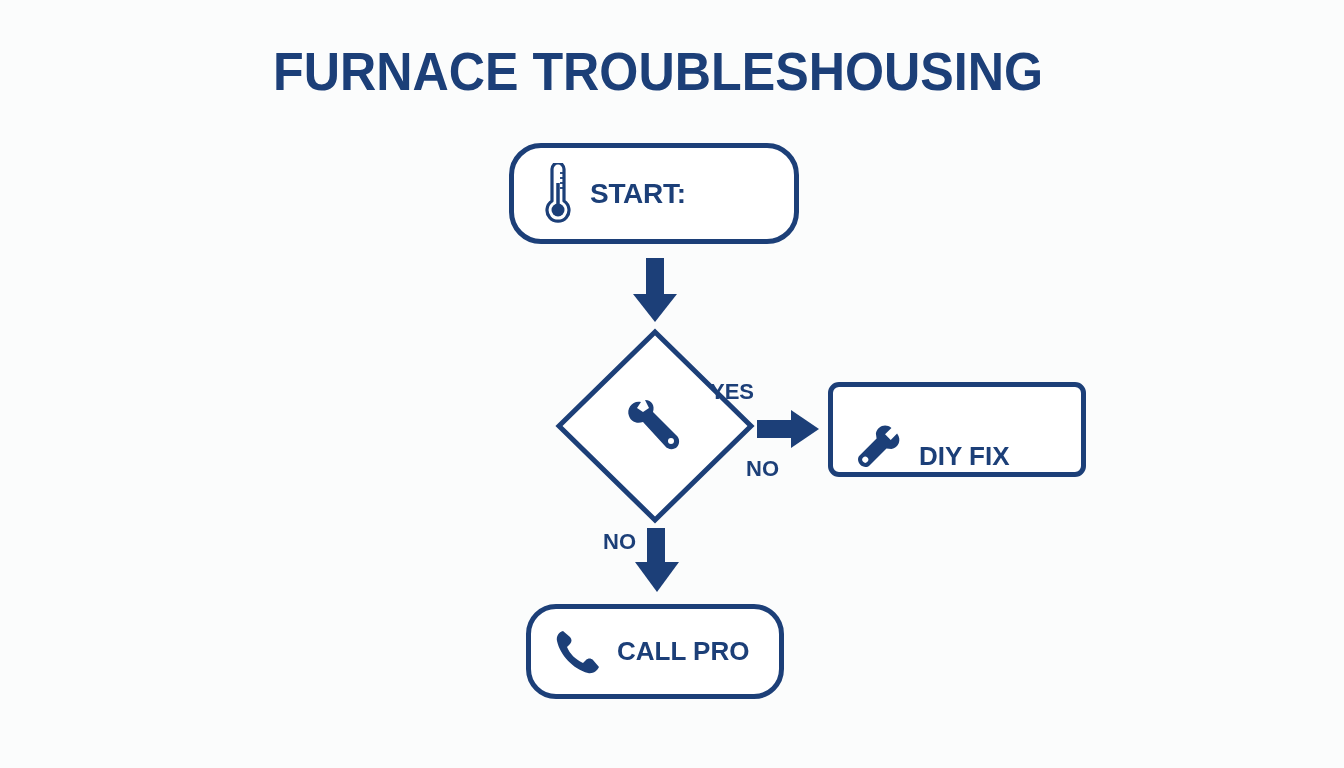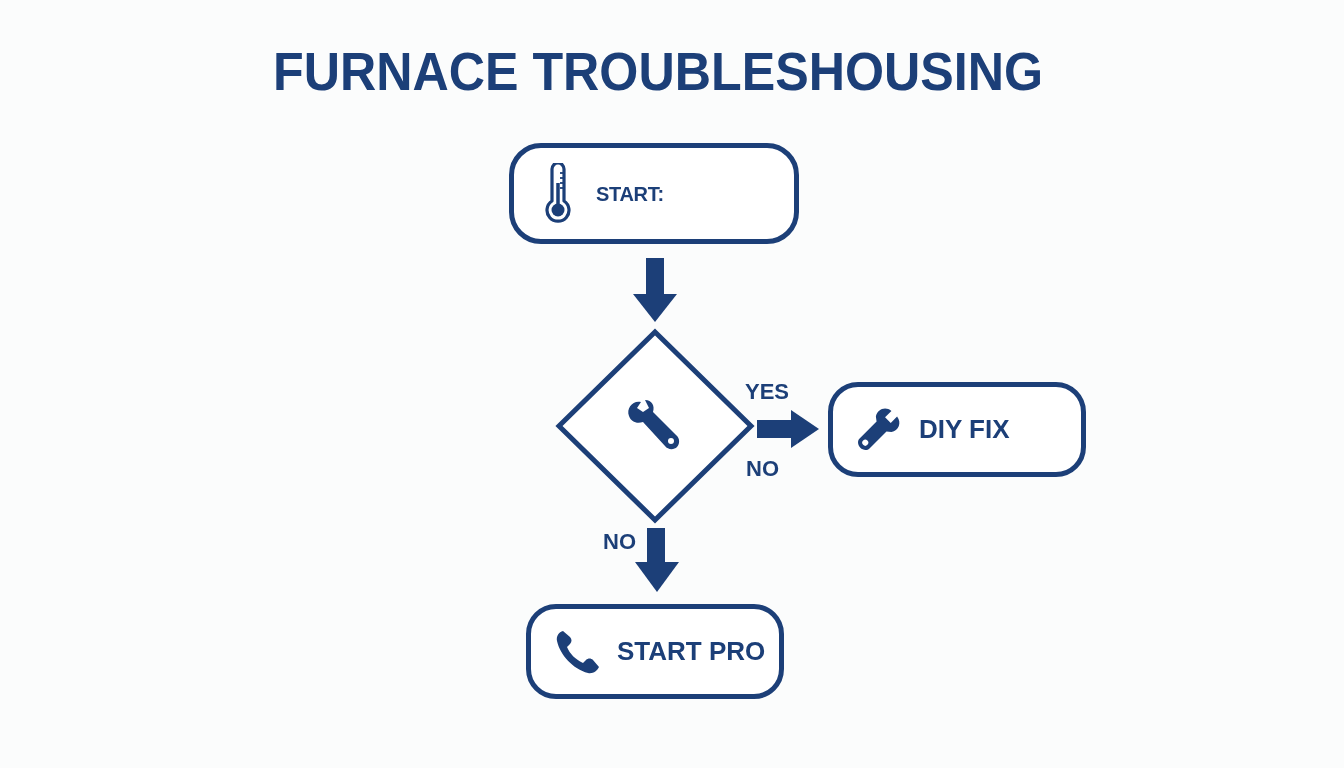--- a/index.html
+++ b/index.html
@@ -42,28 +42,29 @@
       font-weight: 700;
       color: #1c3f78;
       font-family: "Liberation Sans", sans-serif;
     }
     #start-node {
       left: 509px; top: 143px; width: 290px; height: 101px;
       border-radius: 32px;
     }
     #start-node .icon { margin-left: 28px; width: 32px; height: 62px; }
     #start-node .node-label {
-      margin-left: 22px;
-      font-size: 20px;
+      margin-left: 16px;
+      font-size: 28px;
       line-height: 34px;
       letter-spacing: -0.3px;
     }
     #diy-node {
       left: 828px; top: 382px; width: 258px; height: 95px;
-      border-radius: 30px;
+      border-radius: 11px;
+      align-items: flex-end;
     }
     #diy-node .icon { margin-left: 20px; width: 50px; height: 50px; }
     #diy-node .node-label { margin-left: 16px; font-size: 26px; }
     #call-node {
       left: 526px; top: 604px; width: 258px; height: 95px;
       border-radius: 30px;
     }
     #call-node .icon { margin-left: 24px; width: 46px; height: 46px; }
     #call-node .node-label { margin-left: 16px; font-size: 26px; }
     .abs { position: absolute; }
@@ -105,21 +106,21 @@
   <g transform="translate(100 98) rotate(-45)">
     <path d="M-28 -10 a12 12 0 0 1 16 -8 l-6 8 l4 4 l8 -6 a12 12 0 0 1 -8 16 l18 0 a7 7 0 0 1 0 0 Z" fill="none"></path>
   </g>
 
   <g transform="translate(72 72)">
     <path d="M14 2 C6 0 -1 8 2 16 C4 22 10 24 16 22 L38 46 C41 50 47 50 50 47 C53 44 53 38 49 35 L26 12 C28 6 25 0 18 0 L22 8 L16 12 L10 8 Z" fill="#1c3f78"></path>
     <circle cx="44" cy="41" r="3" fill="#ffffff"></circle>
   </g>
 </svg>
 
-<div class="edge-label" style="left:745px; top:379px;text-align:right;">YES</div>
+<div class="edge-label" style="left:710px; top:379px;text-align:right;">YES</div>
 <div class="edge-label" style="left:746px; top:456px;">NO</div>
 
 <svg class="abs" style="left:757px; top:408px;" width="64" height="44" viewBox="0 0 64 44">
   <rect x="0" y="12" width="36" height="18" fill="#1c3f78"></rect>
   <polygon points="34,2 62,21 34,40" fill="#1c3f78"></polygon>
 </svg>
 
 <div class="node" id="diy-node">
   <svg class="icon" viewBox="0 0 50 50">
     <g transform="translate(25 25) rotate(45) translate(-25 -25)">
@@ -133,14 +134,14 @@
 <div class="edge-label" style="left:603px; top:529px;">NO</div>
 <svg class="abs" style="left:633px; top:528px;" width="48" height="66" viewBox="0 0 48 66">
   <rect x="14" y="0" width="18" height="36" fill="#1c3f78"></rect>
   <polygon points="2,34 46,34 24,64" fill="#1c3f78"></polygon>
 </svg>
 
 <div class="node" id="call-node">
   <svg class="icon" viewBox="0 0 46 46">
     <path d="M8 2 C4 3 1 7 2 12 C5 26 18 40 33 44 C38 45 42 42 44 38 L38 31 C36 29 33 29 31 31 L28 34 C20 30 15 25 12 18 L15 15 C17 13 17 10 15 8 Z" fill="#1c3f78"></path>
   </svg>
-  <div class="node-label">START PRO</div>
+  <div class="node-label">CALL PRO</div>
 </div>
 
 </body></html>

